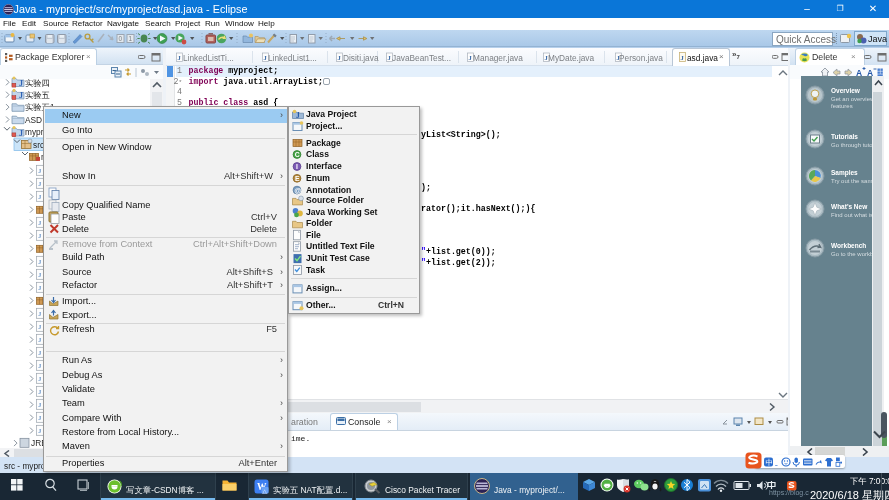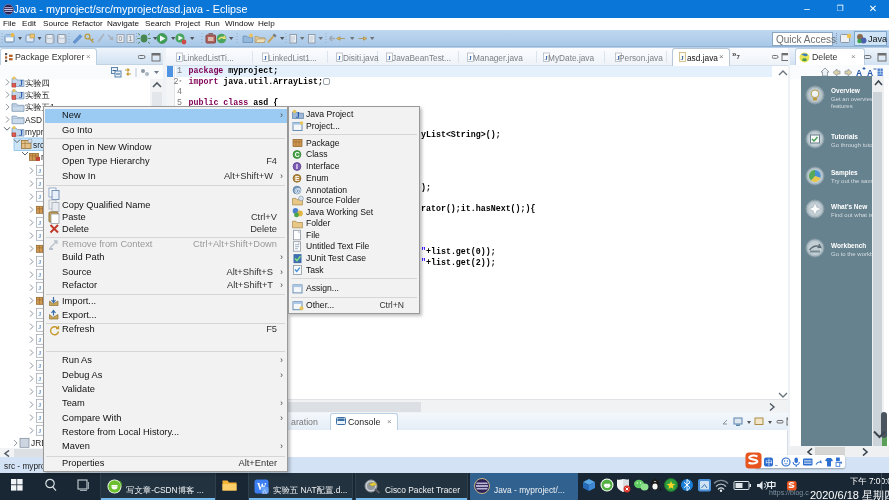--- a/index.html
+++ b/index.html
@@ -47,21 +47,21 @@
 .code { font-family:"Liberation Mono", monospace; font-size:8.3px; font-weight:bold; white-space:pre; position:absolute; }
 .kw { color:#7f0055; }
 .str { color:#2a00ff; }
 .tablbl { position:absolute; top:4.5px; font-size:8.3px; color:#7d8085; white-space:nowrap; }
 .tabsep { position:absolute; top:3px; height:12px; border-left:1px solid #dbe3ec; }
 .wtitle { position:absolute; font-size:6.5px; font-weight:bold; color:#fff; white-space:nowrap; }
 .wdesc { position:absolute; font-size:6px; color:#d5dde1; white-space:nowrap; line-height:7px; }
 .tbtn { position:absolute; top:0; height:27px; background:#22323f; border-left:1px solid #2f404d; border-right:1px solid #2f404d; }
 .tlbl { position:absolute; top:12px; font-size:8.4px; color:#f0f3f5; white-space:nowrap;text-align:center; }
 .tund { position:absolute; top:25px; height:2px; background:#76b9ed; }
-.smi { position:absolute; left:0; width:100%; height:11px; line-height:11px; font-size:8.6px; color:#111; white-space:nowrap; }
+.smi { position:absolute; left:0; width:100%; height:11px; line-height:11px; font-size:8.6px; color:#111; white-space:nowrap;font-weight:bold; }
 .smi .slbl { position:absolute; left:17px; }
 .smi .ssc { position:absolute; right:15px; color:#333; }
 </style>
 </head>
 <body>
 
 <div id="titlebar">
   <svg class="abs" style="left:3px;top:4px" width="11" height="11" viewBox="0 0 14 14">
     <circle cx="7" cy="7" r="6.5" fill="#2c2255"></circle>
     <ellipse cx="7" cy="7" rx="6.5" ry="6.5" fill="none" stroke="#7e7aa0" stroke-width="1"></ellipse>
@@ -503,20 +503,23 @@
         <rect x="14" y="7.5" width="4" height="1.5" fill="#5b84ad"></rect>
       <path d="M25 4 l4 0 -2 3 z" fill="#555"></path>
       <rect x="33" y="1" width="8" height="6.5" fill="#f2e6c8" stroke="#ad8d45"></rect>
       <path d="M46 4 l4 0 -2 3 z" fill="#555"></path>
       <rect x="55" y="3.5" width="6" height="2.5" rx="1" fill="none" stroke="#6e6e6e"></rect>
       <rect x="65" y="1" width="7" height="7" fill="none" stroke="#6e6e6e"></rect>
         <rect x="65" y="1" width="7" height="1.8" fill="#6e6e6e"></rect>
     </svg>
   </div>
 
+  <div class="abs" style="left:0;top:382px;width:622px;height:27px;background:#fff;border-top:1px solid #c8d4e0">
+    <div class="abs" style="left:125px;top:3px;font-family:'Liberation Mono',monospace;font-size:8px;color:#222">ime.</div>
+  </div>
 </div>
 
 <div id="welcome">
 
   <div class="abs" style="left:0;top:0;width:99px;height:17px;background:linear-gradient(#eef4fb,#d2e2f2)"></div>
   <div class="abs" style="left:5px;top:0;width:70px;height:17px;background:#fff;border:1px solid #bcd0e4;border-bottom:none;border-radius:3px 3px 0 0"></div>
   <svg class="abs" style="left:9px;top:3.5px" width="11" height="11" viewBox="0 0 11 11">
     <circle cx="5.5" cy="5.5" r="5" fill="#e8e357"></circle>
     <path d="M2 3 a5 5 0 0 1 7 0 q-2 2 -3.5 1 q-2 -1.5 -3.5 -1z" fill="#3a7ec2"></path>
     <path d="M3 8.5 q2.5 1.5 5 0 l-1 -2.5 q-1.5 1 -3 0z" fill="#4a9a4a"></path>
@@ -777,24 +780,20 @@
       <span class="lbl">New</span>
       <span class="arr">›</span>
     </div>
   <div class="mi" style="top:17.5px">
       <span class="lbl">Go Into</span>
     </div>
   <div class="msep" style="top:31px"></div>
   <div class="mi" style="top:34.5px">
       <span class="lbl">Open in New Window</span>
     </div>
-  <div class="mi" style="top:49px">
-      <span class="lbl">Open Type Hierarchy</span>
-      <span class="sc">F4</span>
-    </div>
   <div class="mi" style="top:64px">
       <span class="lbl">Show In</span>
       <span class="sc" style="right:14px">Alt+Shift+W</span>
       <span class="arr">›</span>
     </div>
   <div class="msep" style="top:78px"></div>
   <div class="mi" style="top:92.5px">
       <span class="lbl">Copy Qualified Name</span>
     </div>
   <div class="mi" style="top:104.8px">

